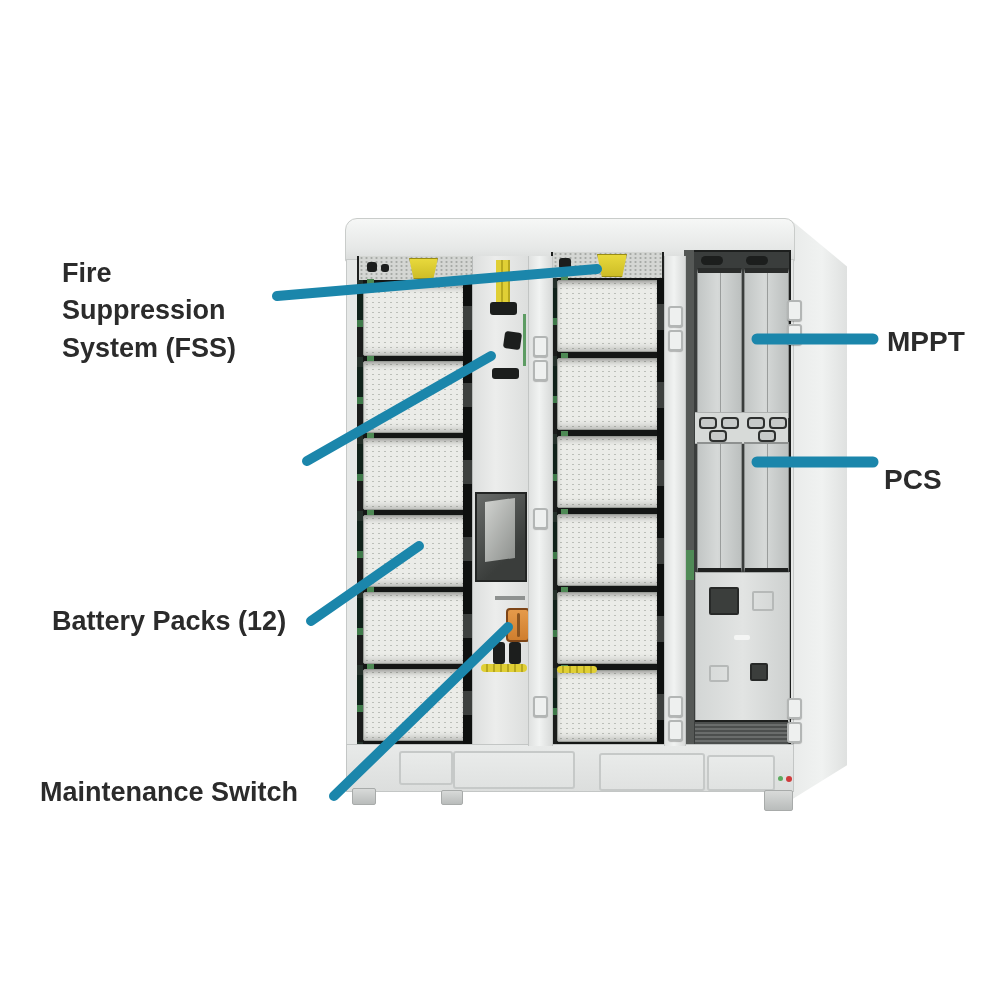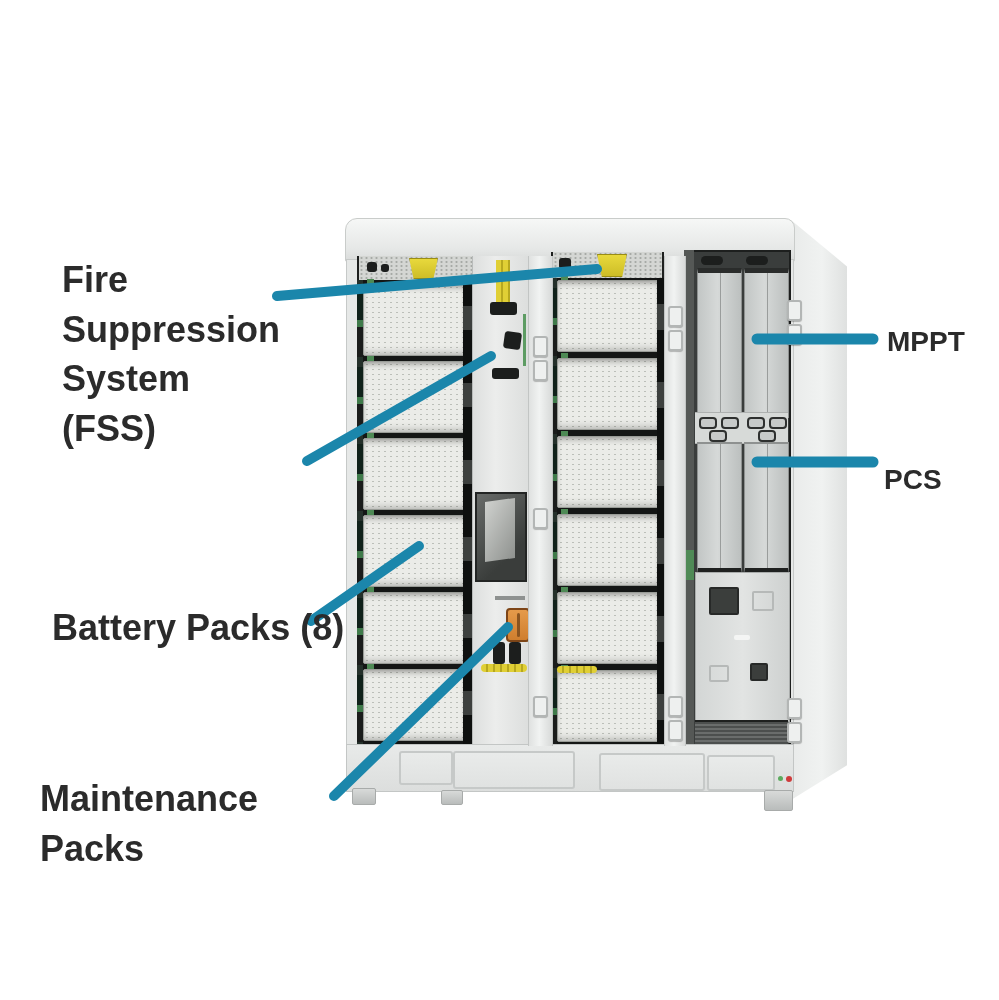--- a/index.html
+++ b/index.html
@@ -1,20 +1,20 @@
 <!DOCTYPE html>
 <html><head>
 <meta charset="utf-8">
 <style>
   html,body{margin:0;padding:0;background:#ffffff;}
   .stage{position:relative;width:999px;height:1000px;background:#ffffff;overflow:hidden;
          font-family:"Liberation Sans",sans-serif;}
 
   
-  .callout{position:absolute;font-weight:700;color:#2b2b2b;font-size:36px;line-height:1.38;z-index:30;}
+  .callout{position:absolute;font-weight:700;color:#2b2b2b;font-size:27px;line-height:1.38;z-index:30;}
   .callout.small{font-size:28px;}
 
   
   .leaders{position:absolute;left:0;top:0;z-index:20;pointer-events:none;}
 
   
   .cabinet{position:absolute;left:345px;top:216px;width:502px;height:596px;z-index:10;}
   .cab-side{position:absolute;left:446px;top:4px;width:56px;height:580px;background:linear-gradient(90deg,#e9ebea,#f0f2f1 55%,#dfe1e0);
             clip-path:polygon(0 0,100% 8%,100% 94%,0 100%);}
   .cab-cap{position:absolute;left:0;top:2px;width:448px;height:42px;background:linear-gradient(180deg,#f6f7f6,#e6e8e7 70%,#d9dbda);
@@ -189,18 +189,18 @@
   <svg class="leaders" width="999" height="1000">
     <line x1="277" y1="296" x2="597" y2="269" stroke="#1b86ab" stroke-width="10" stroke-linecap="round"></line>
     <line x1="307" y1="461" x2="491" y2="356" stroke="#1b86ab" stroke-width="10" stroke-linecap="round"></line>
     <line x1="311" y1="621" x2="419" y2="546" stroke="#1b86ab" stroke-width="10" stroke-linecap="round"></line>
     <line x1="334" y1="796" x2="508" y2="627" stroke="#1b86ab" stroke-width="10" stroke-linecap="round"></line>
     <line x1="757" y1="339" x2="873" y2="339" stroke="#1b86ab" stroke-width="11" stroke-linecap="round"></line>
     <line x1="757" y1="462" x2="873" y2="462" stroke="#1b86ab" stroke-width="11" stroke-linecap="round"></line>
   </svg>
 
   <div class="callout" style="left:62px;top:255px;width:192px;">Fire Suppression System (FSS)</div>
-  <div class="callout" style="left:52px;top:603px;width:300px;">Battery Packs (8)</div>
-  <div class="callout" style="left:40px;top:774px;width:320px;">Maintenance Packs</div>
+  <div class="callout" style="left:52px;top:603px;width:300px;">Battery Packs (12)</div>
+  <div class="callout" style="left:40px;top:774px;width:320px;">Maintenance Switch</div>
   <div class="callout small" style="left:887px;top:323px;">MPPT</div>
   <div class="callout small" style="left:884px;top:461px;">PCS</div>
 
 </div>
 
 </body></html>

